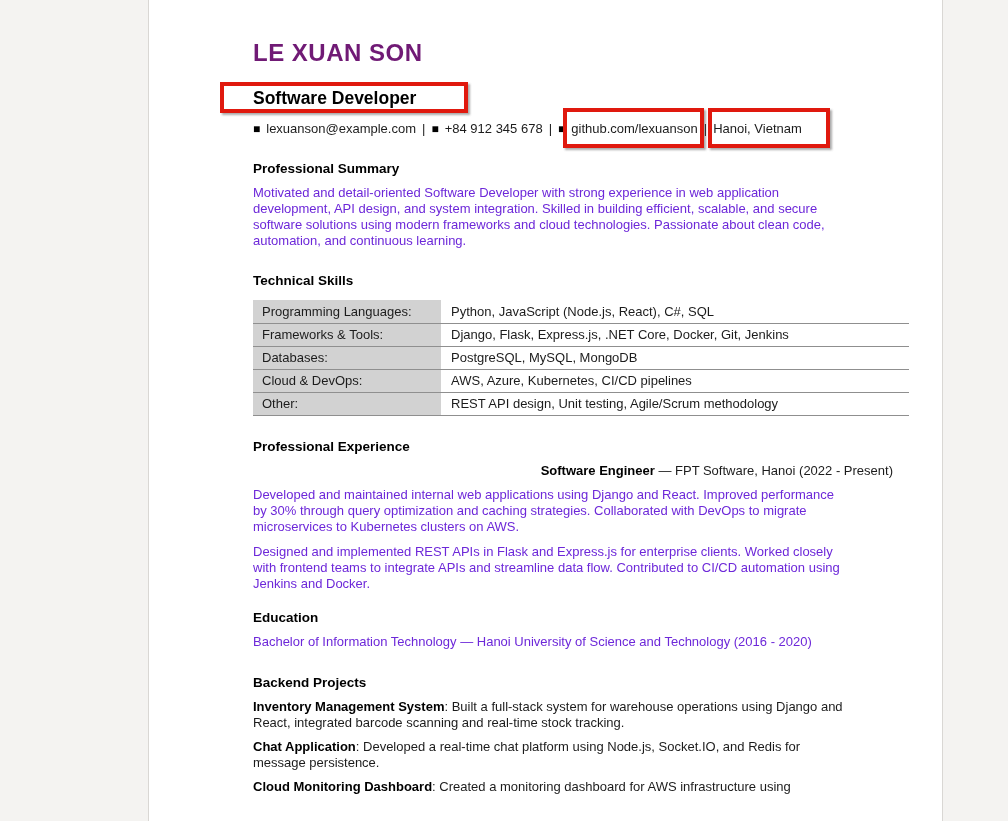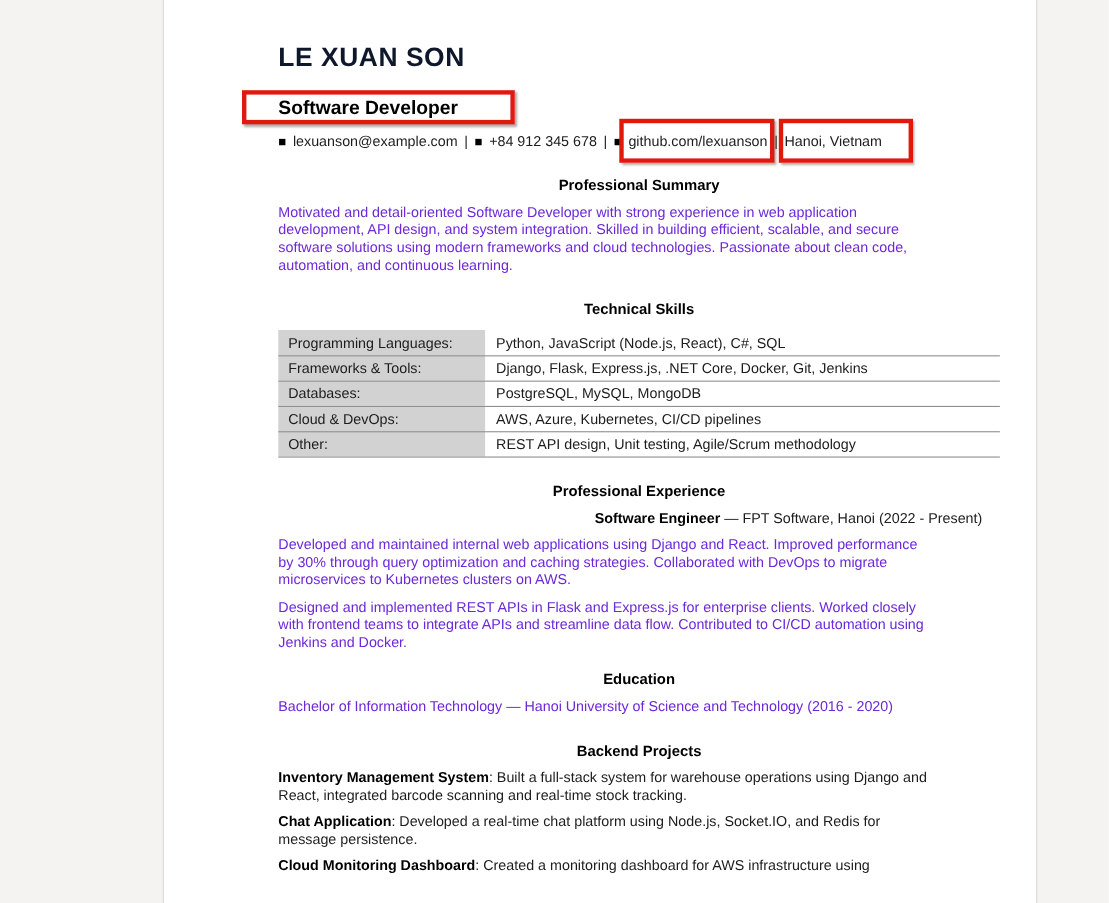--- a/index.html
+++ b/index.html
@@ -26,21 +26,21 @@
   }
   .content {
     padding: 40px 0 0 104px;
     width: 760px;
   }
 
   .name {
     font-size: 24px;
     line-height: 26px;
     font-weight: bold;
-    color: #0f172a;
+    color: #701a75;
     letter-spacing: 0.5px;
   }
   .job-title {
     margin-top: 23px;
     font-size: 17.5px;
     line-height: 19px;
     font-weight: bold;
     color: #000;
   }
   .contact {
@@ -51,21 +51,20 @@
     white-space: nowrap;
   }
   .contact .sq { font-size: 12px; margin-right: 6px; color: #000; }
   .contact .sep { margin: 0 6px; }
 
   h2.section-heading {
     font-size: 13.5px;
     line-height: 15px;
     font-weight: bold;
     color: #000;
-    text-align: center;
   }
   .mt-sum  { margin-top: 24px; }
   .mt-skl  { margin-top: 24px; }
   .mt-exp  { margin-top: 23px; }
   .mt-edu  { margin-top: 18px; }
   .mt-prj  { margin-top: 25px; }
 
   p.body-text {
     margin-top: 9px;
     font-size: 13px;

